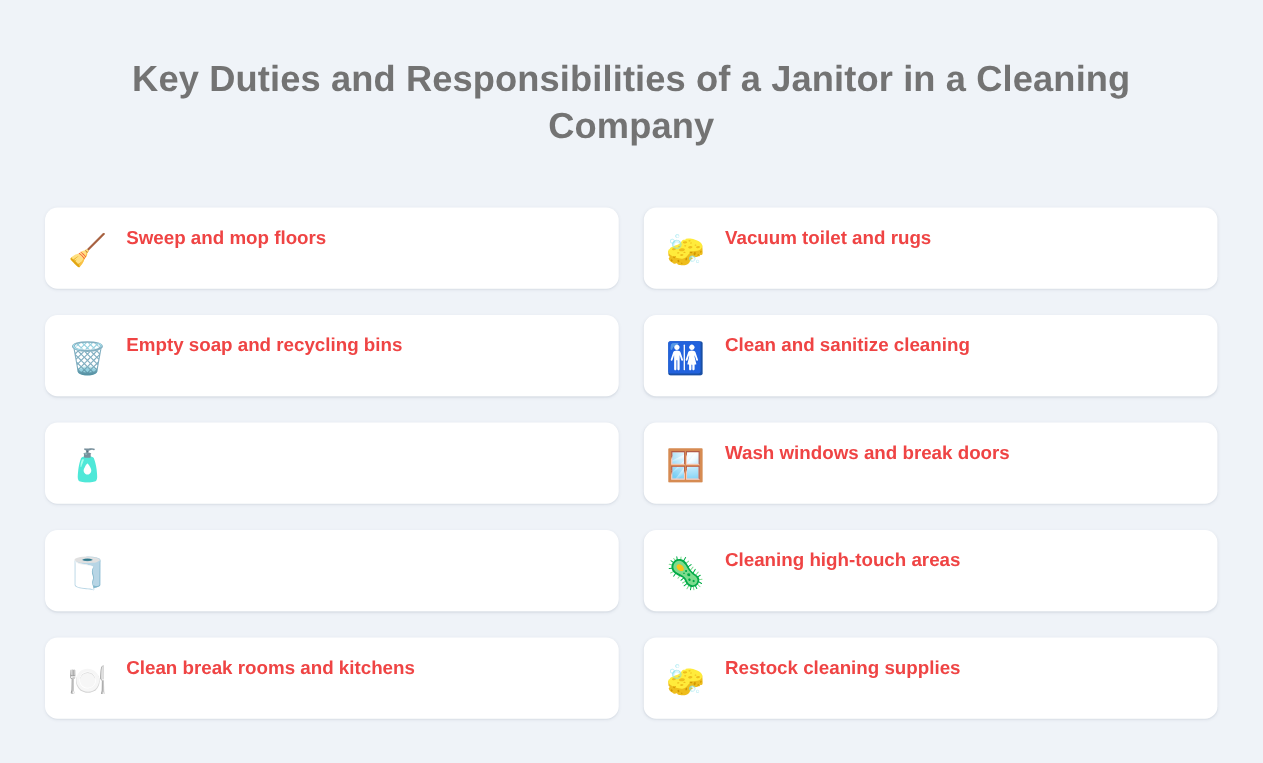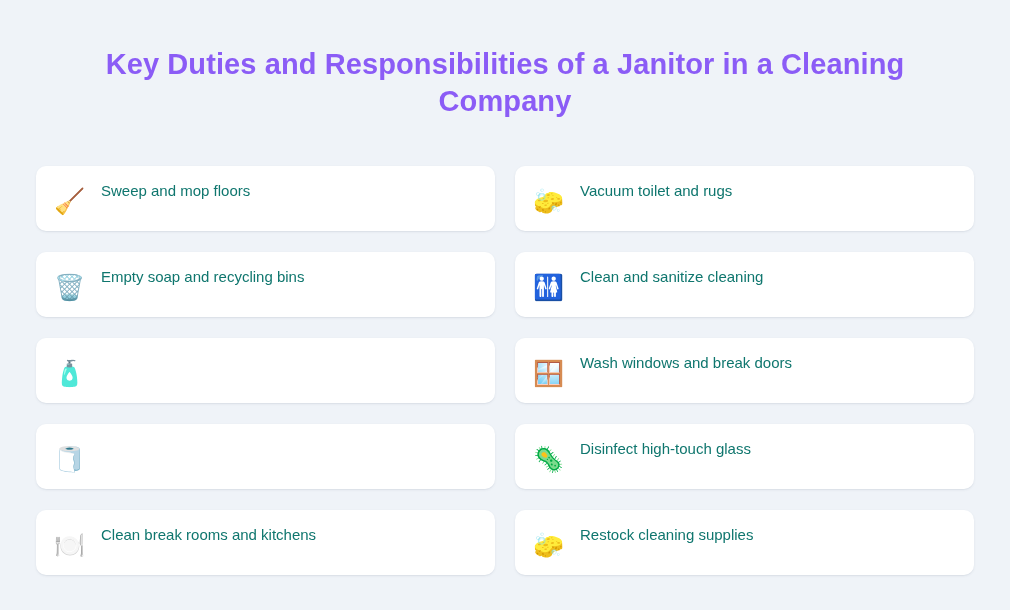--- a/index.html
+++ b/index.html
@@ -21,21 +21,21 @@
     box-sizing: border-box;
   }
 
   .page-title {
     margin: 0;
     padding: 46px 38px 0 38px;
     text-align: center;
     font-size: 29px;
     line-height: 37px;
     font-weight: bold;
-    color: #8b5cf6;
+    color: #737373;
     letter-spacing: 0.1px;
   }
 
   .cards-grid {
     position: absolute;
     left: 36px;
     top: 166px;
     width: 938px;
     display: grid;
     grid-template-columns: 459px 459px;
@@ -64,24 +64,25 @@
     justify-content: center;
     font-size: 25px;
     line-height: 1;
     margin-top: 6px;
     user-select: none;
   }
 
   .card-label {
     font-size: 15px;
     line-height: 20px;
-    color: #0f766e;
+    color: #ef4444;
     margin-left: 13px;
     margin-bottom: 16px;
     white-space: nowrap;
+    font-weight: bold;
   }
 </style>
 </head>
 <body>
 
 <div class="page">
 
   <h1 class="page-title">Key Duties and Responsibilities of a Janitor in a Cleaning Company</h1>
 
   <div class="cards-grid">
@@ -107,21 +108,21 @@
       </div>
       <div class="card">
         <span class="card-icon">🪟</span>
         <span class="card-label">Wash windows and break doors</span>
       </div>
       <div class="card">
         <span class="card-icon">🧻</span>
       </div>
       <div class="card">
         <span class="card-icon">🦠</span>
-        <span class="card-label">Disinfect high-touch glass</span>
+        <span class="card-label">Cleaning high-touch areas</span>
       </div>
       <div class="card">
         <span class="card-icon">🍽️</span>
         <span class="card-label">Clean break rooms and kitchens</span>
       </div>
       <div class="card">
         <span class="card-icon">🧽</span>
         <span class="card-label">Restock cleaning supplies</span>
       </div>
     </div>

